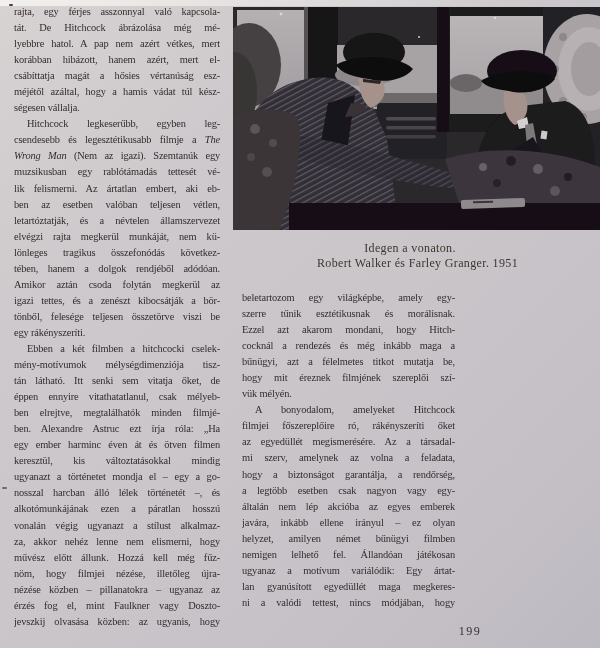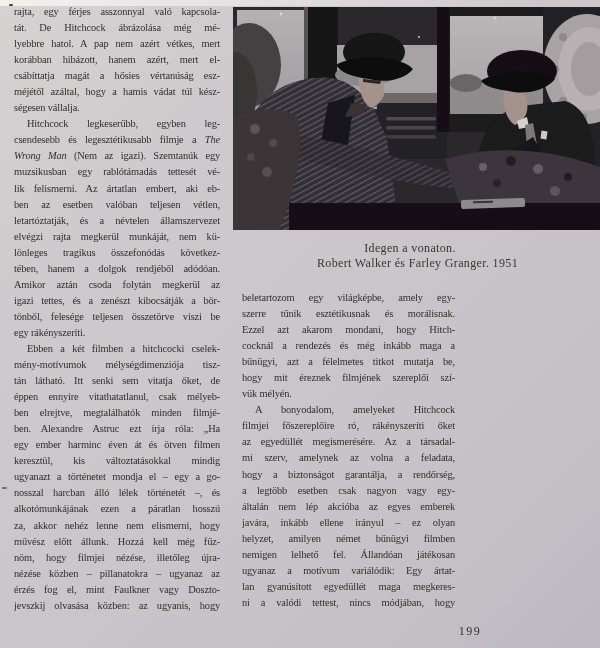--- a/index.html
+++ b/index.html
@@ -73,20 +73,21 @@
     <div class="tl"><span>mény-motívumok mélységdimenziója tisz-</span></div>
     <div class="tl"><span>tán látható. Itt senki sem vitatja őket, de</span></div>
     <div class="tl"><span>éppen ennyire vitathatatlanul, csak mélyeb-</span></div>
     <div class="tl"><span>ben elrejtve, megtalálhatók minden filmjé-</span></div>
     <div class="tl"><span>ben. Alexandre Astruc ezt írja róla: „Ha</span></div>
     <div class="tl"><span>egy ember harminc éven át és ötven filmen</span></div>
     <div class="tl"><span>keresztül, kis változtatásokkal mindig</span></div>
     <div class="tl"><span>ugyanazt a történetet mondja el – egy a go-</span></div>
     <div class="tl"><span>nosszal harcban álló lélek történetét –, és</span></div>
     <div class="tl"><span>alkotómunkájának ezen a páratlan hosszú</span></div>
+    <div class="tl"><span>vonalán végig ugyanazt a stílust alkalmaz-</span></div>
     <div class="tl"><span>za, akkor nehéz lenne nem elismerni, hogy</span></div>
     <div class="tl"><span>művész előtt állunk. Hozzá kell még fűz-</span></div>
     <div class="tl"><span>nöm, hogy filmjei nézése, illetőleg újra-</span></div>
     <div class="tl"><span>nézése közben – pillanatokra – ugyanaz az</span></div>
     <div class="tl"><span>érzés fog el, mint Faulkner vagy Doszto-</span></div>
     <div class="tl"><span>jevszkij olvasása közben: az ugyanis, hogy</span></div>
   </div>
 
 <div class="photo">
   <svg width="367" height="223" viewBox="0 0 367 223" xmlns="http://www.w3.org/2000/svg">

